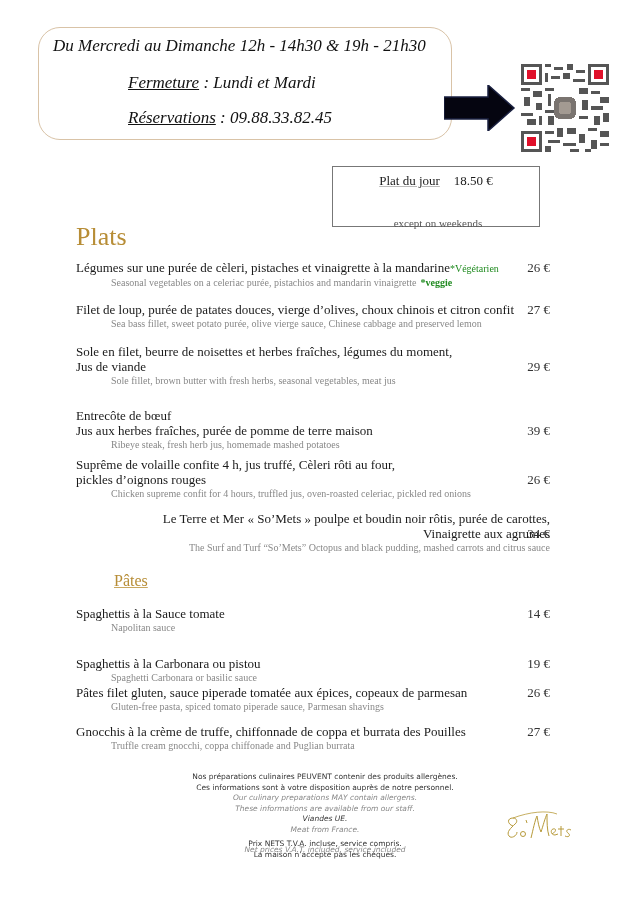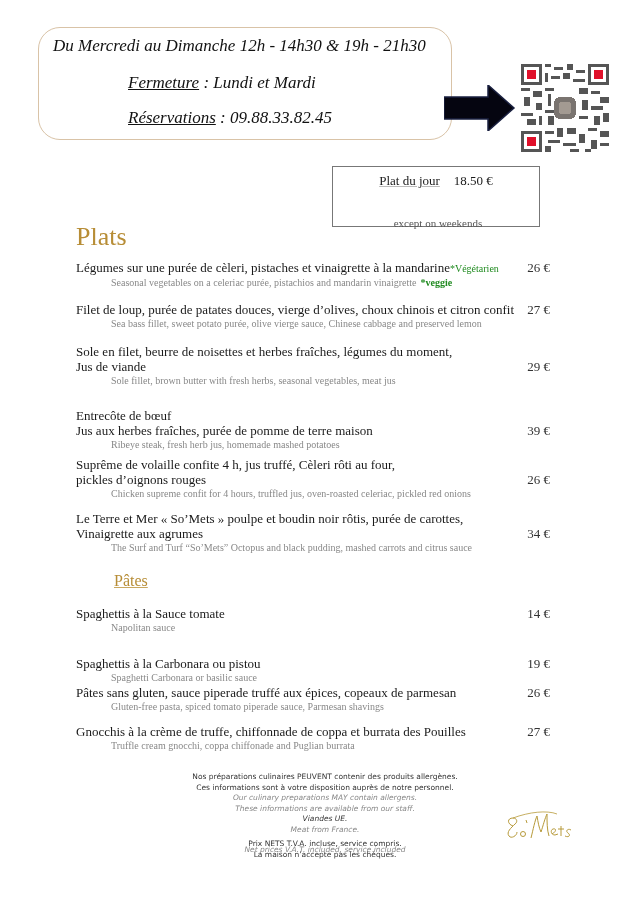--- a/index.html
+++ b/index.html
@@ -137,21 +137,21 @@
   <div class="price" style="top:15px;">39 €</div>
 </div>
 
 <div class="item" style="top:457px;">
   <div class="fr">Suprême de volaille confite 4 h, jus truffé, Cèleri rôti au four,</div>
   <div class="fr">pickles d’oignons rouges</div>
   <div class="en">Chicken supreme confit for 4 hours, truffled jus, oven-roasted celeriac, pickled red onions</div>
   <div class="price" style="top:15px;">26 €</div>
 </div>
 
-<div class="item" style="top:511px;">
+<div class="item" style="top:511px;text-align:right;">
   <div class="fr">Le Terre et Mer « So’Mets » poulpe et boudin noir rôtis, purée de carottes,</div>
   <div class="fr">Vinaigrette aux agrumes</div>
   <div class="en">The Surf and Turf “So’Mets” Octopus and black pudding, mashed carrots and citrus sauce</div>
   <div class="price" style="top:15px;">34 €</div>
 </div>
 
 <div class="h-pates">Pâtes</div>
 
 <div class="item" style="top:606px;">
   <div class="fr">Spaghettis à la Sauce tomate</div>
@@ -159,21 +159,21 @@
   <div class="price" style="top:0;">14 €</div>
 </div>
 
 <div class="item" style="top:656px;font-family:Liberation Serif, serif;">
   <div class="fr">Spaghettis à la Carbonara ou pistou</div>
   <div class="en">Spaghetti Carbonara or basilic sauce</div>
   <div class="price" style="top:0;">19 €</div>
 </div>
 
 <div class="item" style="top:685px;">
-  <div class="fr">Pâtes sans gluten, sauce piperade truffé aux épices, copeaux de parmesan</div>
+  <div class="fr">Pâtes filet gluten, sauce piperade tomatée aux épices, copeaux de parmesan</div>
   <div class="en">Gluten-free pasta, spiced tomato piperade sauce, Parmesan shavings</div>
   <div class="price" style="top:0;">26 €</div>
 </div>
 
 <div class="item" style="top:724px;">
   <div class="fr">Gnocchis à la crème de truffe, chiffonnade de coppa et burrata des Pouilles</div>
   <div class="en">Truffle cream gnocchi, coppa chiffonade and Puglian burrata</div>
   <div class="price" style="top:0;">27 €</div>
 </div>
 

